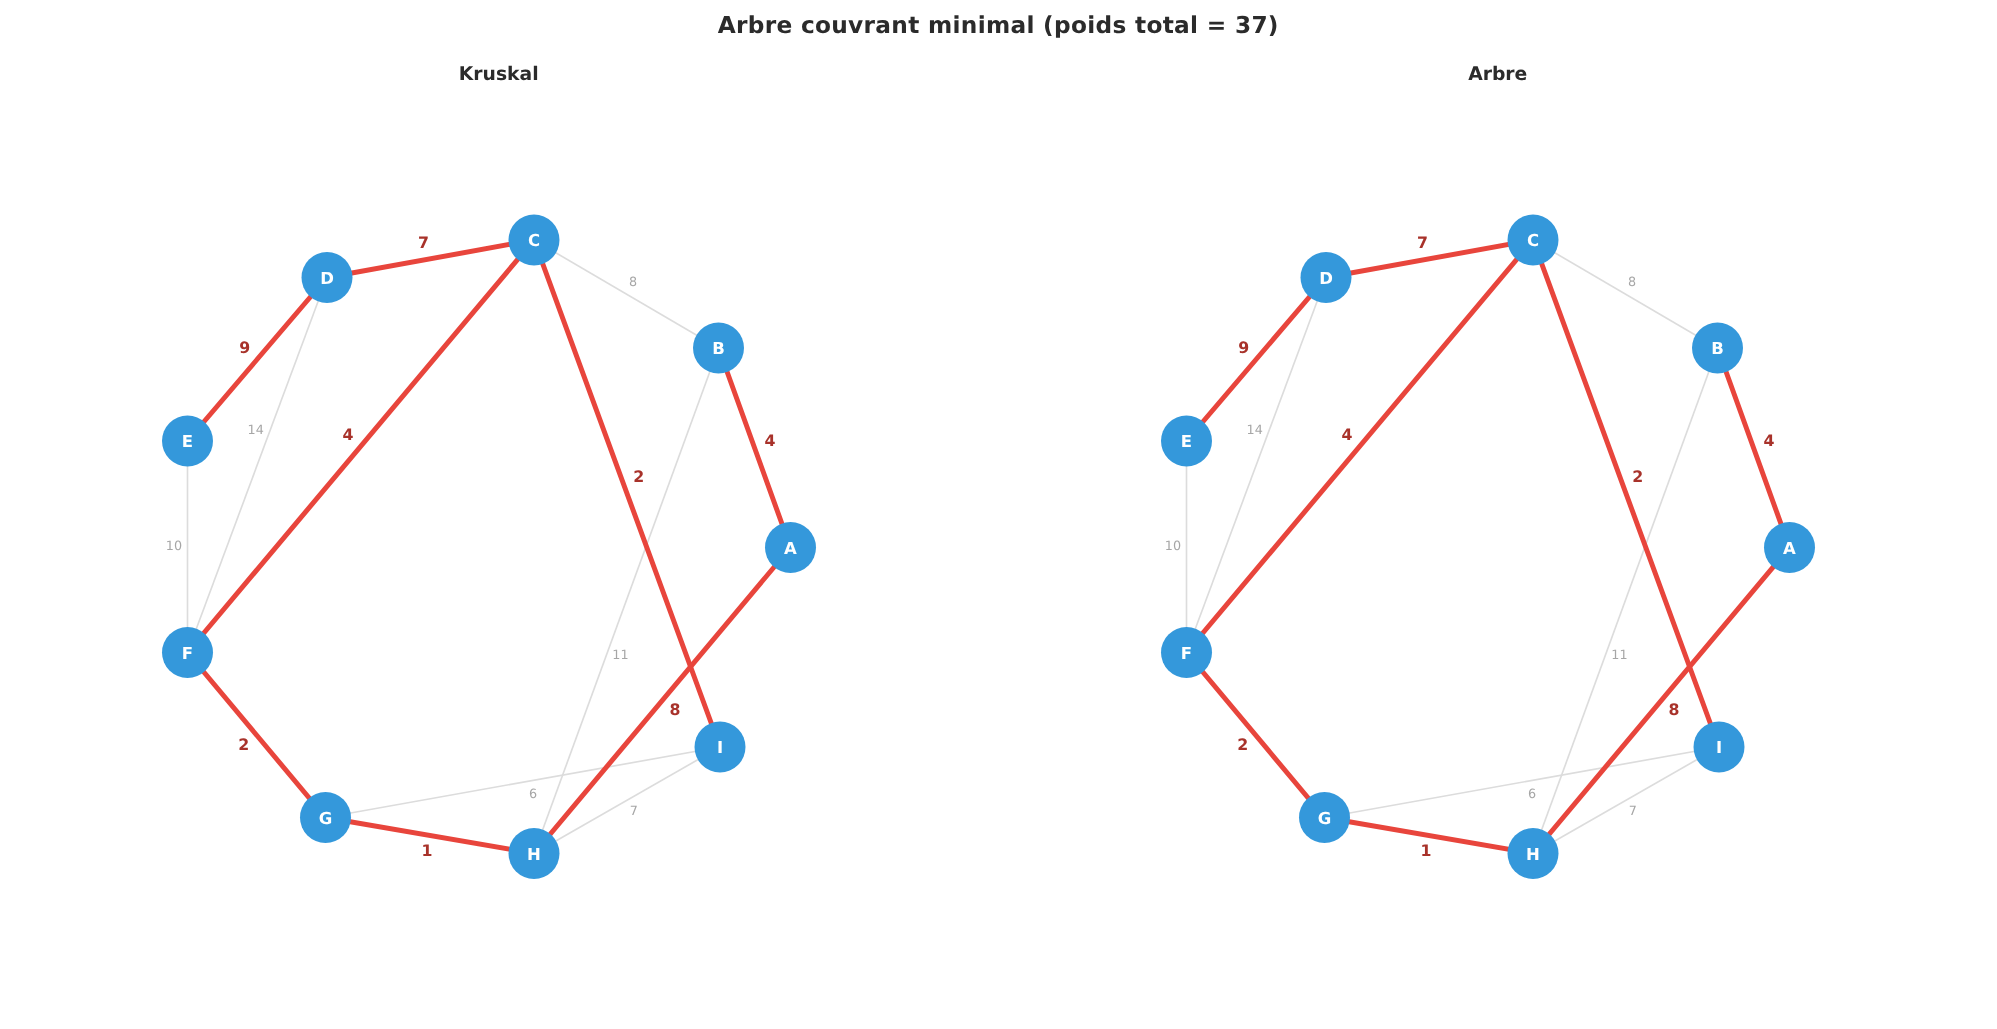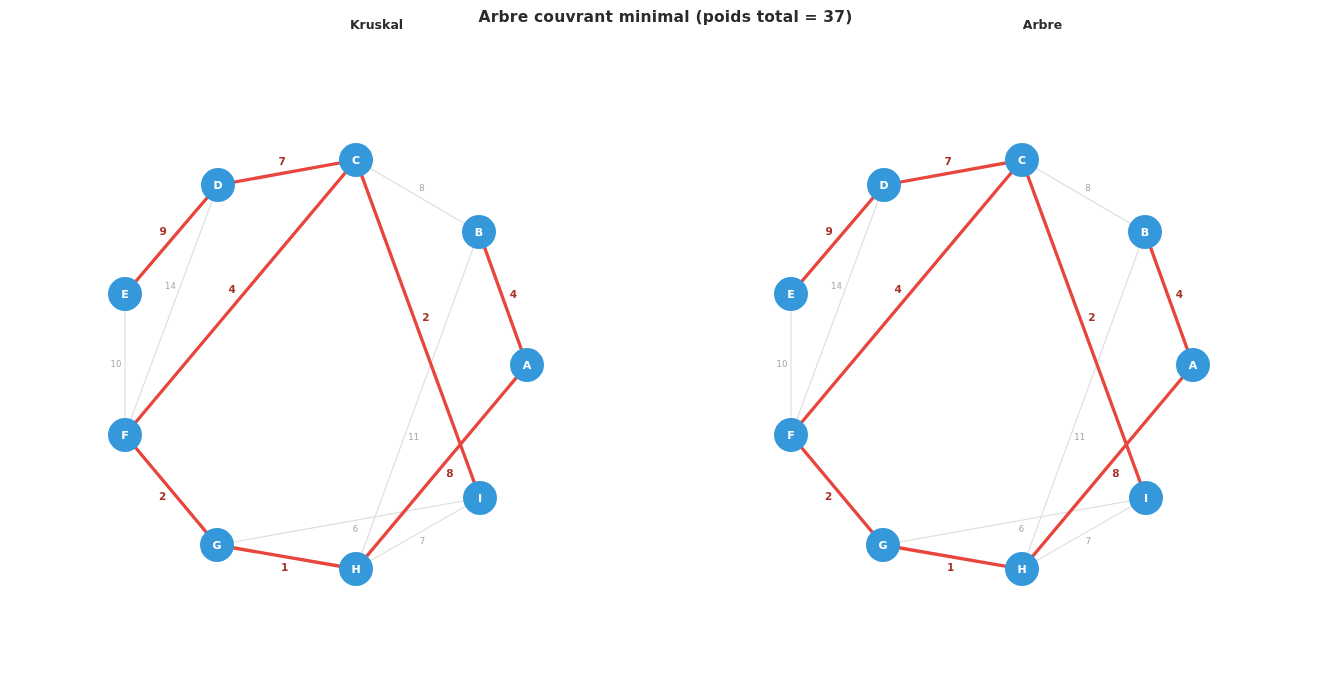--- a/index.html
+++ b/index.html
@@ -28,28 +28,27 @@
   .panel {
     position: absolute;
     top: 0;
     width: 665px;
     height: 686px;
   }
   #panel-kruskal { left: 0; }
   #panel-prim { left: 666px; }
   .panel-title {
     position: absolute;
-    top: 17px;
+    top: 41px;
     left: 0;
     width: 665px;
     text-align: center;
     font-size: 12.5px;
     font-weight: bold;
     color: #2b2b2b;
-    padding-left: 44px;
   }
   .graph-svg {
     position: absolute;
     top: 0;
     left: 0;
     width: 665px;
     height: 686px;
     display: block;
   }
   .edge-base { stroke: #dcdcdc; stroke-width: 1.1px; fill: none; }

